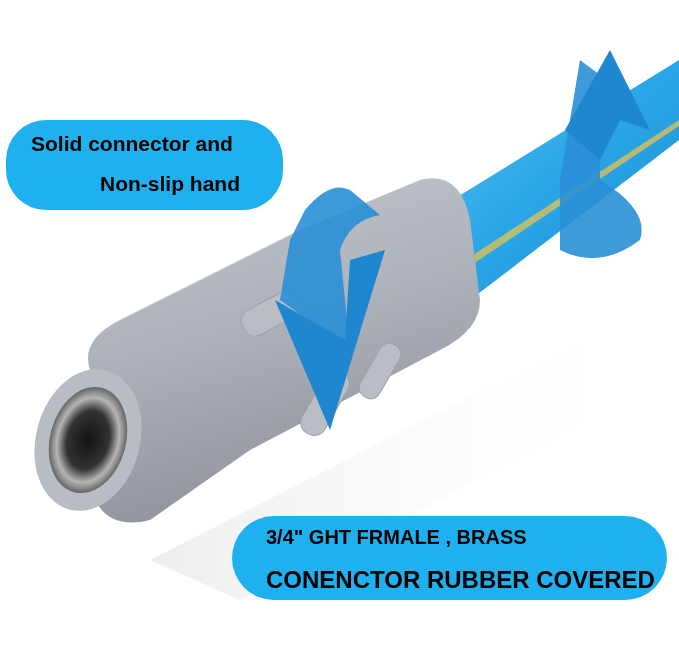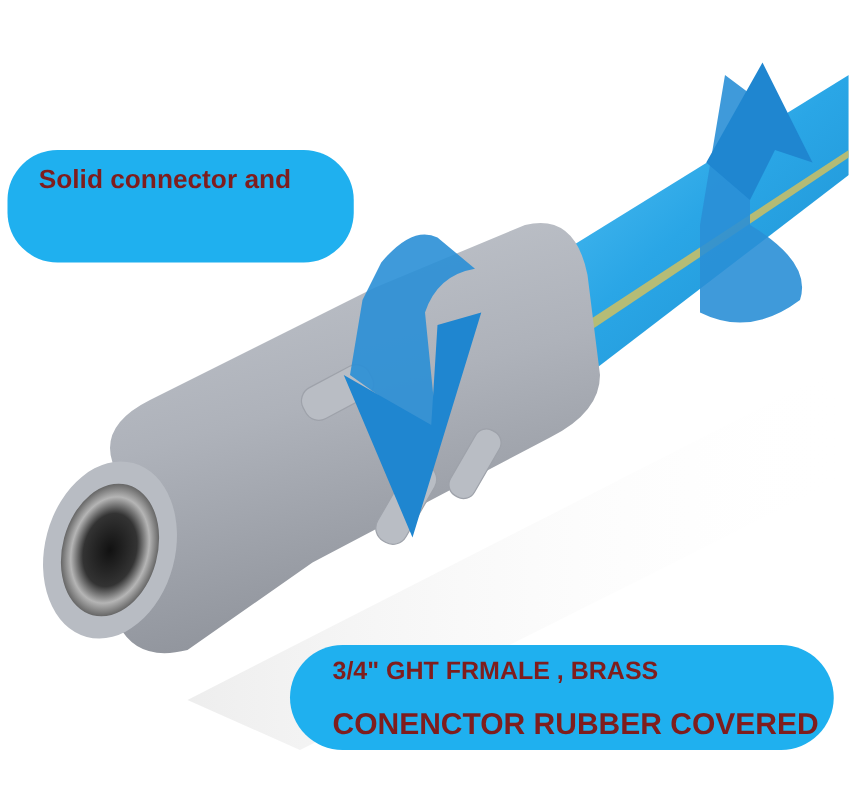--- a/index.html
+++ b/index.html
@@ -1,19 +1,19 @@
 <!DOCTYPE html>
 <html><head>
 <meta charset="utf-8">
 <style>
   html, body { margin: 0; padding: 0; }
   body { width: 679px; height: 649px; overflow: hidden; background: #ffffff; position: relative;
          font-family: "Liberation Sans", sans-serif; }
   .scene { position: absolute; left: 0; top: 0; width: 679px; height: 649px; }
-  .callout { position: absolute; background: #1fb0ef; color: #7f1d1d; font-weight: bold;
+  .callout { position: absolute; background: #1fb0ef; color: #000000; font-weight: bold;
              border-radius: 40px; box-sizing: border-box; }
   .callout-top { left: 6px; top: 120px; width: 277px; height: 90px; padding: 0 20px 0 22px; }
   .callout-top .line1 { position: absolute; left: 25px; top: 12px; font-size: 21px; }
   .callout-top .line2 { position: absolute; left: 94px; top: 52px; font-size: 21px; }
   .callout-bottom { left: 232px; top: 516px; width: 435px; height: 84px; border-radius: 42px; }
   .callout-bottom .line1 { position: absolute; left: 34px; top: 10px; font-size: 20px; }
   .callout-bottom .line2 { position: absolute; left: 34px; top: 50px; font-size: 24px; }
 </style>
 </head>
 <body>
@@ -57,18 +57,19 @@
   <ellipse cx="88" cy="440" rx="38" ry="54" fill="url(#brassGrad)" transform="rotate(15 88 440)"></ellipse>
 
   <path d="M350 190 Q330 180 305 210 L290 240 L280 300 L350 350 L340 250 Q350 220 380 215 Z" fill="#2a8fd6" opacity="0.9"></path>
   <path d="M275 300 L330 430 L385 250 L350 260 L345 340 Z" fill="#1f86d0"></path>
   <path d="M560 180 L580 60 L620 90 L600 90 L600 180 Q650 210 640 240 Q600 270 560 250 Z" fill="#2a8fd6" opacity="0.9"></path>
   <path d="M565 130 L610 50 L650 130 L620 120 L600 160 Z" fill="#1f86d0"></path>
 </svg>
 
 <div class="callout callout-top">
   <span class="line1">Solid connector and</span>
+  <span class="line2">Non-slip hand</span>
 </div>
 
 <div class="callout callout-bottom">
   <span class="line1">3/4" GHT FRMALE , BRASS</span>
   <span class="line2">CONENCTOR RUBBER COVERED</span>
 </div>
 
 </body></html>

